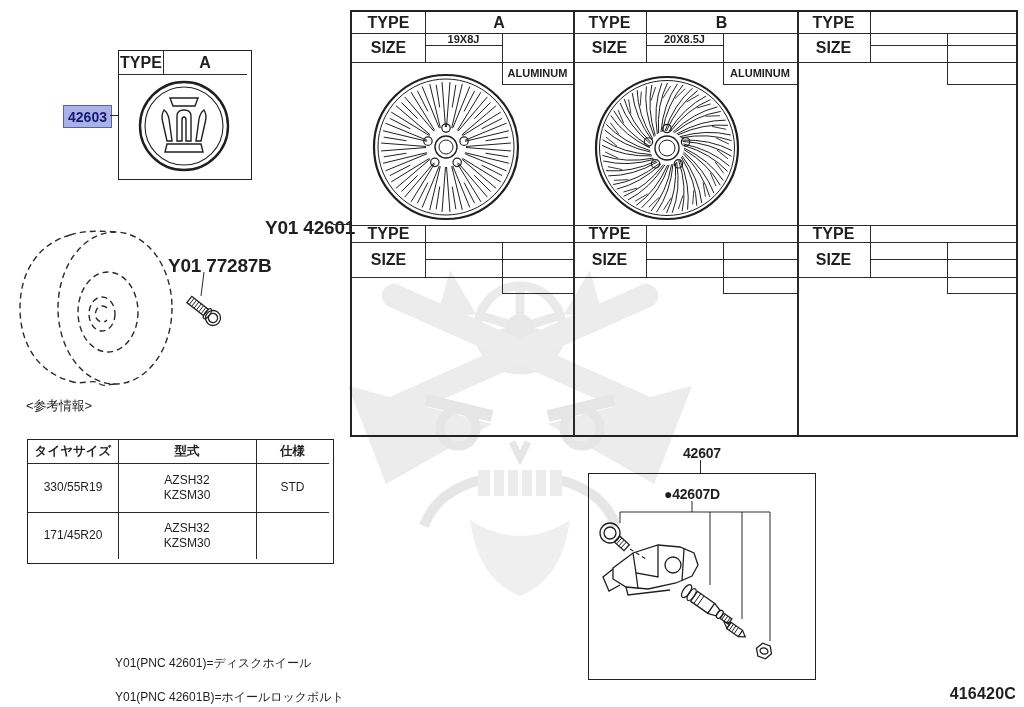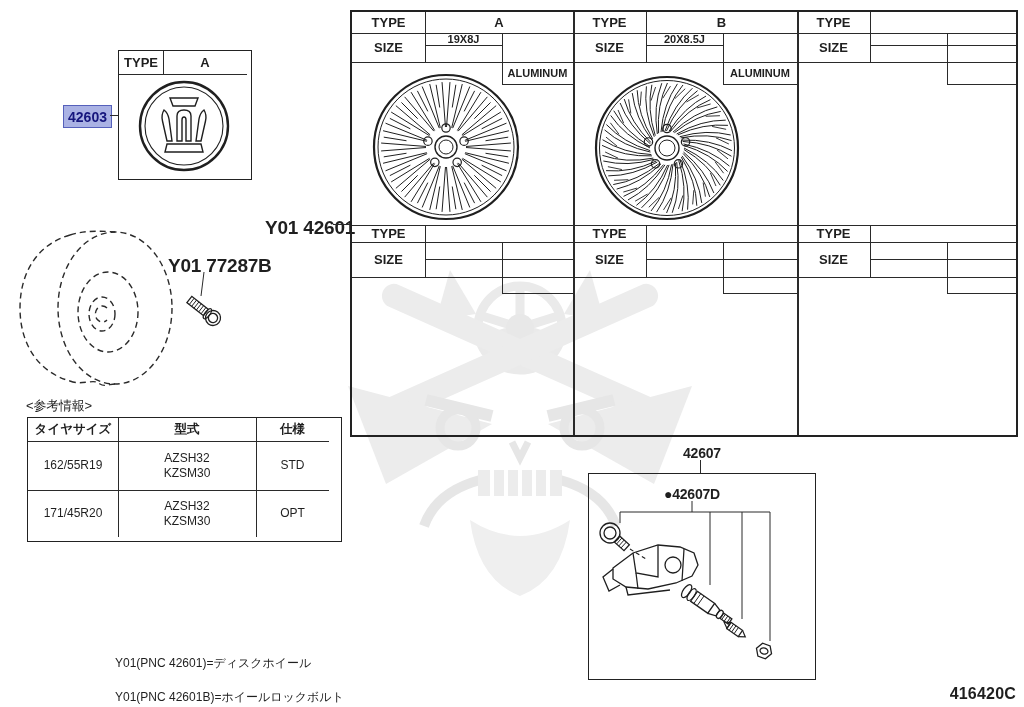--- a/index.html
+++ b/index.html
@@ -4,34 +4,34 @@
 <style>
   html,body{margin:0;padding:0;}
   body{width:1024px;height:707px;position:relative;background:#fff;
        font-family:"Liberation Sans","DejaVu Sans",sans-serif;color:#1f1f1f;overflow:hidden;}
   .abs{position:absolute;}
   
   .hl{position:absolute;background:#2a2a2a;height:1.3px;}
   .vl{position:absolute;background:#2a2a2a;width:1.3px;} .vl.thick{width:1.8px;}
   
   .cell{position:absolute;display:flex;align-items:center;justify-content:center;
-        font-weight:700;font-size:13px;letter-spacing:0;white-space:nowrap;}
+        font-weight:700;font-size:16px;letter-spacing:0;white-space:nowrap;}
   .cell.small{font-size:11px;}
   .partnum{position:absolute;font-weight:700;font-size:19px;letter-spacing:-0.2px;white-space:nowrap;}
   .partnum.big{font-size:14px;}
   
   #wheel-table{left:350px;top:10px;width:664px;height:423px;border:2px solid #222;}
   
   #cap-box{left:118px;top:50px;width:132px;height:128px;border:1.8px solid #222;}
   #cap-chip{left:63px;top:105px;width:47px;height:21px;
             background:var(--hl-bg,#aab2e4);border:1.6px solid var(--hl-border,#5560bb);
             color:var(--hl-text,#16167d);display:flex;align-items:center;justify-content:center;
             font-weight:700;font-size:14px;cursor:pointer;}
   
-  #ref-table{left:27px;top:417px;width:305px;height:123px;border:1.8px solid #222;padding-left:8px;}
+  #ref-table{left:27px;top:439px;width:305px;height:123px;border:1.8px solid #222;}
   #ref-title{left:26px;top:397px;font-size:13px;font-weight:400;}
   .ref-cell{position:absolute;display:flex;align-items:center;justify-content:center;
             font-size:12px;text-align:center;flex-direction:column;line-height:1.25;}
   .ref-cell.hdr{font-weight:700;font-size:12.5px;}
   
   #valve-box{left:588px;top:473px;width:226px;height:205px;border:1.6px solid #222;}
   .note{position:absolute;font-size:12px;letter-spacing:0;}
   #doc-number{position:absolute;left:936px;top:685px;width:80px;text-align:right;
               font-size:16px;font-weight:700;letter-spacing:0.2px;}
   svg{position:absolute;overflow:visible;}
@@ -353,32 +353,31 @@
 
 <div class="abs partnum" id="ref-title">&lt;参考情報&gt;</div>
 <div class="abs" id="ref-table">
   <div class="hl" style="left:0;top:23px;width:301.4px;"></div>
   <div class="hl" style="left:0;top:72px;width:301.4px;"></div>
   <div class="vl" style="left:90px;top:0;height:119.4px;"></div>
   <div class="vl" style="left:228px;top:0;height:119.4px;"></div>
   <div class="ref-cell hdr" style="left:0;top:0;width:90px;height:23px;">タイヤサイズ</div>
   <div class="ref-cell hdr" style="left:90px;top:0;width:138px;height:23px;">型式</div>
   <div class="ref-cell hdr" style="left:228px;top:0;width:73px;height:23px;">仕様</div>
-  <div class="ref-cell" style="left:0;top:23px;width:90px;height:49px;">162/55R19</div>
+  <div class="ref-cell" style="left:0;top:23px;width:90px;height:49px;">330/55R19</div>
   <div class="ref-cell" style="left:90px;top:23px;width:138px;height:49px;">
     <span>AZSH32</span>
     <span>KZSM30</span>
   </div>
   <div class="ref-cell" style="left:228px;top:23px;width:73px;height:49px;">STD</div>
   <div class="ref-cell" style="left:0;top:72px;width:90px;height:47px;">171/45R20</div>
   <div class="ref-cell" style="left:90px;top:72px;width:138px;height:47px;">
     <span>AZSH32</span>
     <span>KZSM30</span>
   </div>
-  <div class="ref-cell" style="left:228px;top:72px;width:73px;height:47px;">OPT</div>
 </div>
 
 <div class="partnum big" style="left:683px;top:445px;">42607</div>
 <div class="vl" style="left:700px;top:460px;height:13px;"></div>
 <div class="abs" id="valve-box">
   <div class="partnum big" style="left:58px;top:12px;width:90px;text-align:center;">●42607D</div>
 </div>
 <svg width="226" height="205" viewBox="0 0 226 205" style="left:588px;top:473px">
 
   <g fill="none" stroke="#2a2a2a" stroke-width="1">

